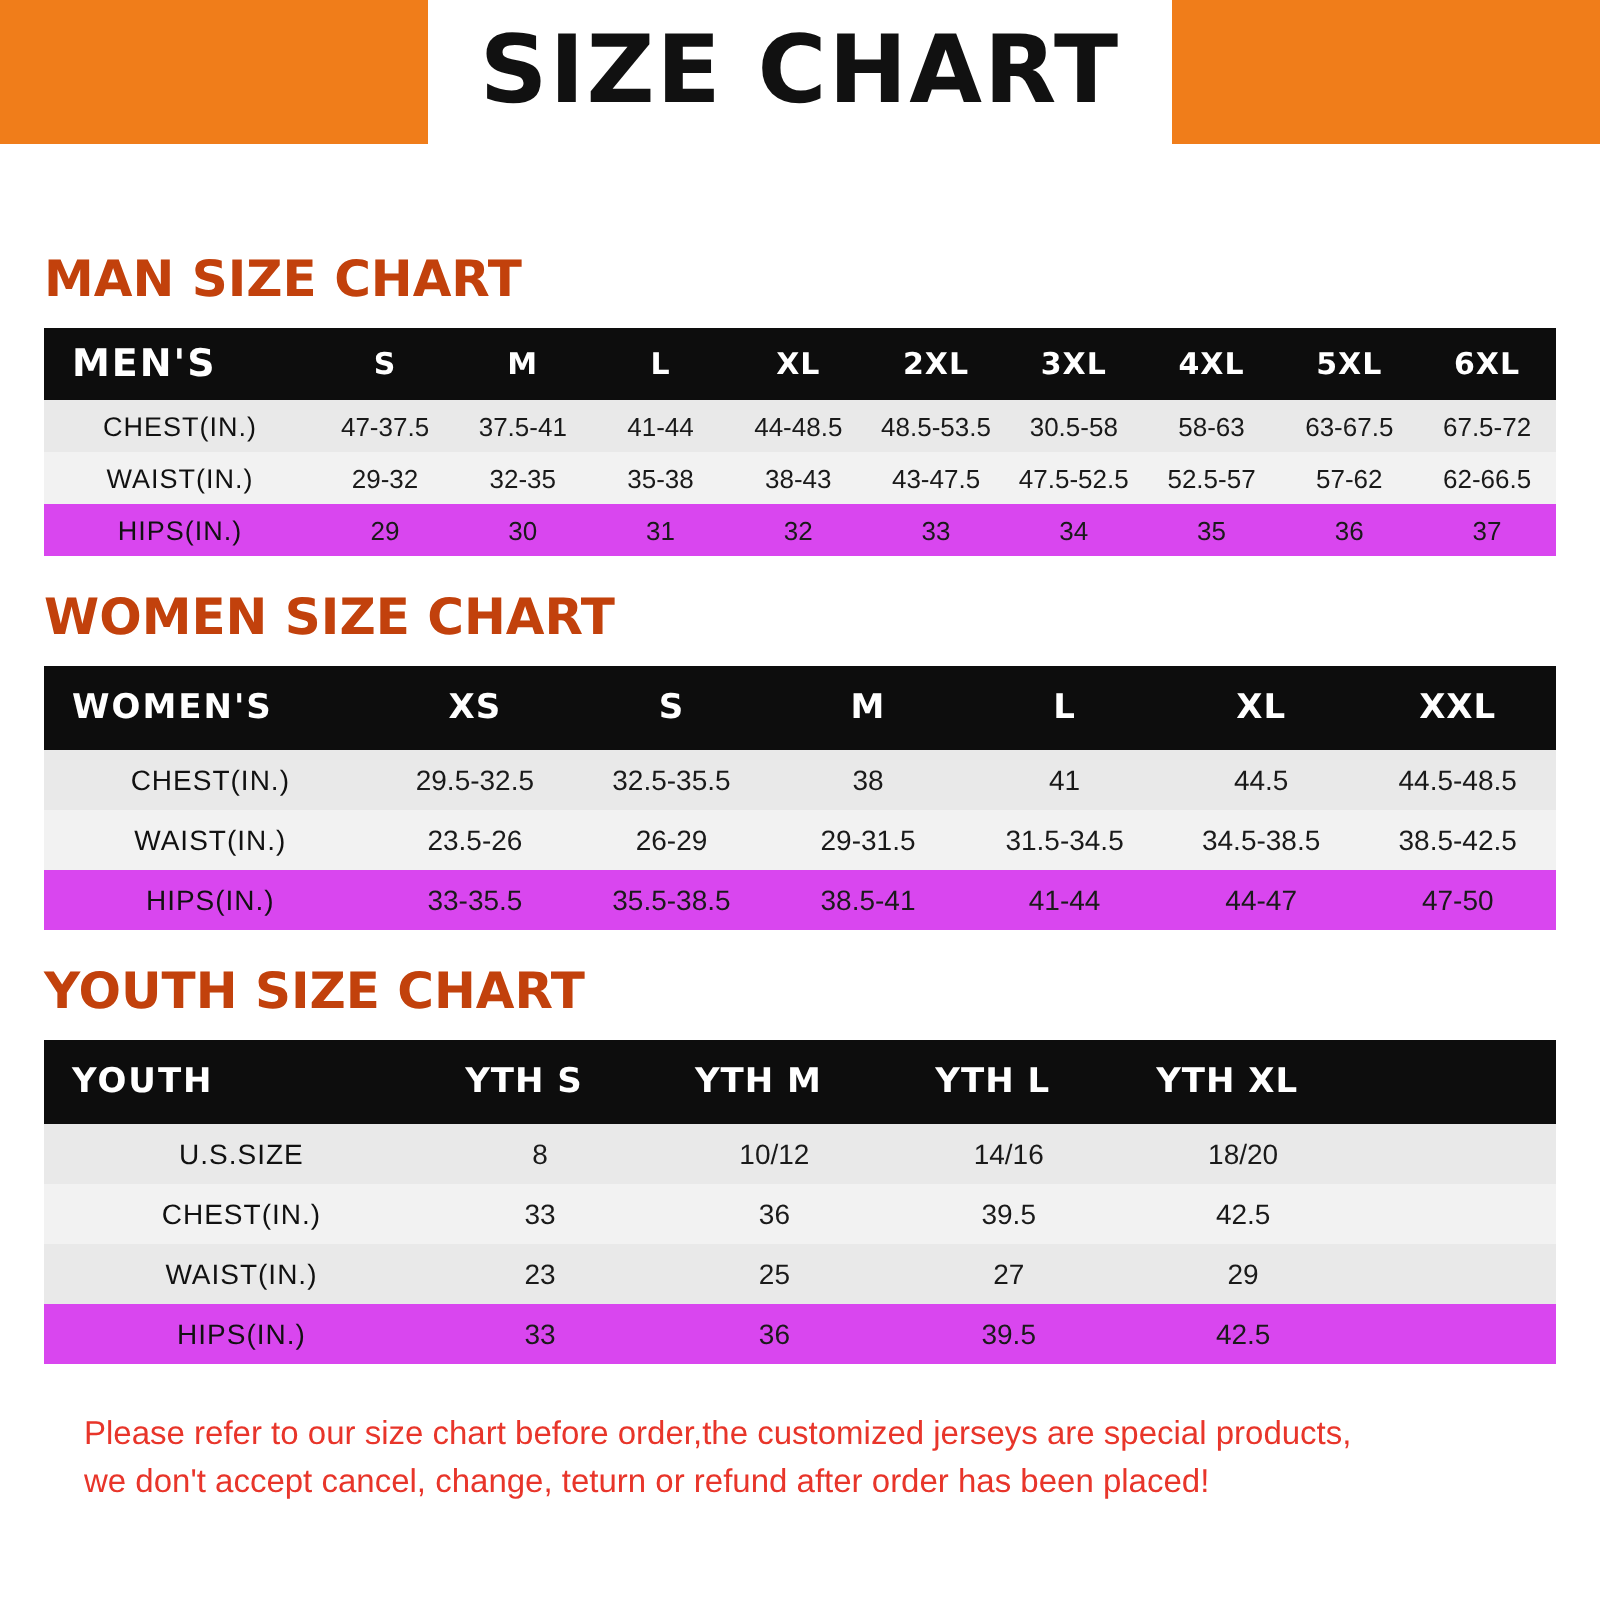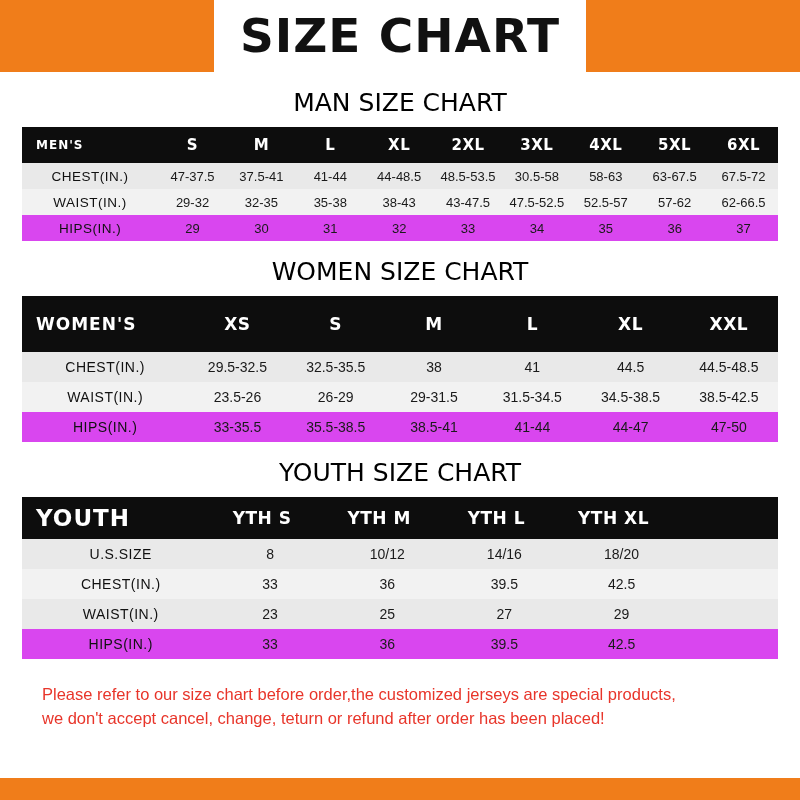--- a/index.html
+++ b/index.html
@@ -8,20 +8,21 @@
     background: #ffffff;
     font-family: "Liberation Sans", sans-serif;
     overflow: hidden;
   }
   .page {
     position: relative;
     width: 800px; height: 800px;
     background: #ffffff;
     display: flex;
     flex-direction: column;
+    gap: 37px;
   }
 
   
   .banner {
     background: #f07d1a;
     height: 72px;
     display: flex;
     align-items: center;
     justify-content: center;
     position: relative;
@@ -49,26 +50,25 @@
 
   
   .content {
     flex: 1;
     display: flex;
     flex-direction: column;
     padding: 0 22px;
   }
   .section { margin-top: 16px; }
   .section-title {
-    text-align: center;
     font-family: "DejaVu Sans", sans-serif;
-    font-weight: normal;
+    font-weight: bold;
     font-size: 25px;
     letter-spacing: 0px;
-    color: #000000;
+    color: #c2410c;
     margin-bottom: 10px;
   }
 
   table.size-table {
     width: 100%;
     border-collapse: collapse;
     table-layout: fixed;
   }
   table.size-table th {
     background: #0d0d0d;
@@ -76,21 +76,21 @@
     font-family: "DejaVu Sans", sans-serif;
     font-weight: bold;
     font-size: 15px;
     height: 36px;
     text-align: center;
     letter-spacing: 0.5px;
   }
   table.size-table th.row-head {
     text-align: left;
     padding-left: 14px;
-    font-size: 12px;
+    font-size: 19px;
     letter-spacing: 1px;
   }
   table.size-table td {
     height: 26px;
     text-align: center;
     font-size: 13px;
     color: #1a1a1a;
     font-family: "Liberation Sans", sans-serif;
   }
   table.size-table td.row-label {
@@ -98,26 +98,26 @@
     font-size: 13.5px;
     letter-spacing: 0.5px;
     color: #111;
   }
   tr.band-light td { background: #e9e9e9; }
   tr.band-mid td   { background: #f2f2f2; }
   tr.band-dark td  { background: #d946ef; }
 
   
   .women table.size-table td { height: 30px; font-size: 14px; }
-  .women table.size-table th { height: 56px; font-size: 17px; }
+  .women table.size-table th { height: 42px; font-size: 17px; }
   .women table.size-table th.row-head { font-size: 17px; }
 
   .youth table.size-table td { height: 30px; font-size: 14px; padding-left: 16px; }
   .youth table.size-table th { height: 42px; font-size: 17px; }
-  .youth table.size-table th.row-head { font-size: 23px; }
+  .youth table.size-table th.row-head { font-size: 17px; }
 
   
   .footer-note {
     margin-top: 14px;
     padding: 10px 20px 14px 20px;
     color: #e8352a;
     font-size: 16.5px;
     line-height: 1.45;
     font-family: "Liberation Sans", sans-serif;
   }

